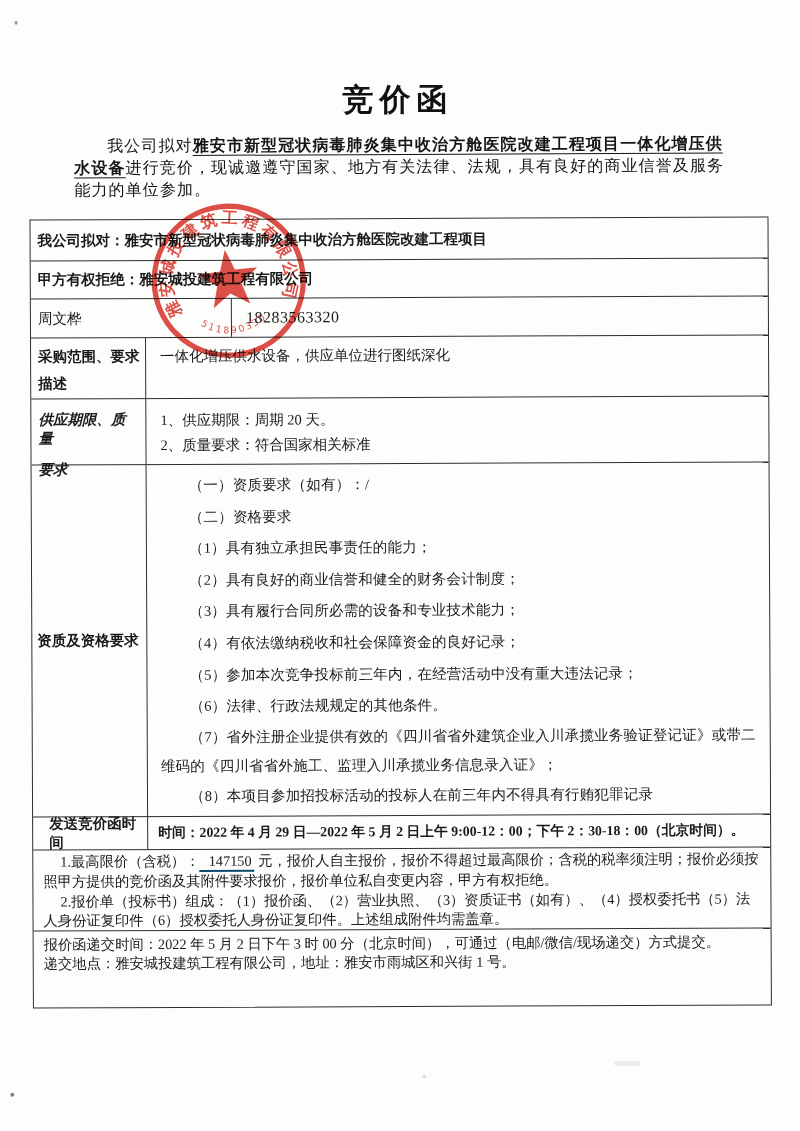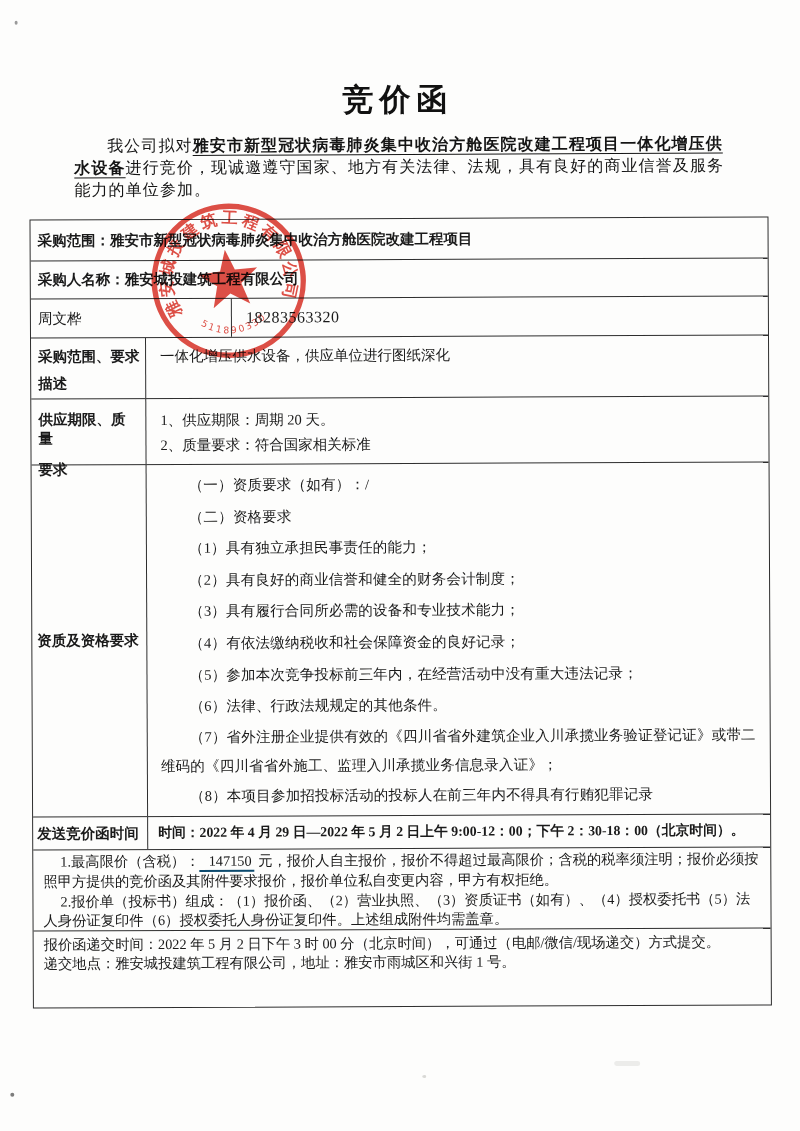--- a/index.html
+++ b/index.html
@@ -44,30 +44,30 @@
   .c-w1{width:115px;}
   .c-w2{width:201px;}
   .c-w3{width:122px;}
   .c-w4{flex:1;}
   .r3 .cell{display:flex;align-items:center;padding-left:7px;}
   .r3 .phone{font-size:16px;padding-left:14px;letter-spacing:.5px;}
   .r4{height:61px;}
   .r4 .lblcell{display:flex;flex-direction:column;justify-content:space-between;padding:9px 2px 5px 7px;}
   .r4 .content{padding:9px 8px 0 14px;}
   .r5{height:66px;}
-  .r5 .lblcell{display:flex;flex-direction:column;padding:11px 16px 0 7px;}
+  .r5 .lblcell{display:flex;flex-direction:column;padding:11px 16px 0 7px;font-style:italic;}
   .r5 .lbl2{text-align:left;margin-top:12px;}
   .r5 .content{padding:9px 8px 0 14px;line-height:25px;}
   .r6{height:352px;}
   .r6 .lblcell{display:flex;align-items:center;padding-left:5px;}
   .r6 .content{padding:5px 10px 0 13px;}
   .q-item{line-height:31.6px;text-indent:29px;letter-spacing:.2px;}
   .q-item.wraptight{line-height:29.5px;}
   .r7{height:33px;}
-  .r7 .lblcell{display:flex;align-items:center;padding-left:4px;}
+  .r7 .lblcell{display:flex;align-items:center;padding-left:16px;}
   .r7 .content{display:flex;align-items:center;padding-left:10px;
                font-size:13.8px;font-weight:600;white-space:nowrap;}
   .r8{height:81px;}
   .r8 .lblcell{display:flex;align-items:center;padding-left:7px;}
   .r8 .content{padding:2px 6px 0 10px;line-height:19.8px;font-size:14.3px;}
   .r8 p{margin:0;text-indent:17px;}
   .price-u{border-bottom:2px solid #0c4a6e;padding:0 3px 1px 9px;}
   .r9{height:76px;}
   .r9 .lblcell{display:flex;align-items:center;padding-left:7px;}
   .r9 .content{padding:4px 8px 0 10px;line-height:19.4px;font-size:14.3px;}
@@ -95,28 +95,28 @@
   <div class="intro">
     <div class="ln indent"><span>我公司拟对</span><span class="seg-u">雅安市新型冠状病毒肺炎集中收治方舱医院改建工程项目一体化增压供</span></div>
     <div class="ln"><span class="seg-u">水设备</span><span>进行竞价，现诚邀遵守国家、地方有关法律、法规，具有良好的商业信誉及服务</span></div>
     <div class="ln"><span>能力的单位参加。</span></div>
   </div>
 
   <div class="tbl">
 
     <div class="row r1">
       <div class="cell lbl">
-        <span>采购范围：</span>
+        <span>我公司拟对：</span>
           <span>雅安市新型冠状病毒肺炎集中收治方舱医院改建工程项目</span>
       </div>
     </div>
 
     <div class="row r2">
       <div class="cell lbl">
-        <span>采购人名称：</span>
+        <span>甲方有权拒绝：</span>
           <span>雅安城投建筑工程有限公司</span>
       </div>
     </div>
 
     <div class="row r3">
       <div class="cell c-w2">周文桦</div>
       <div class="cell c-w4 phone">18283563320</div>
     </div>
 
     <div class="row r4">

